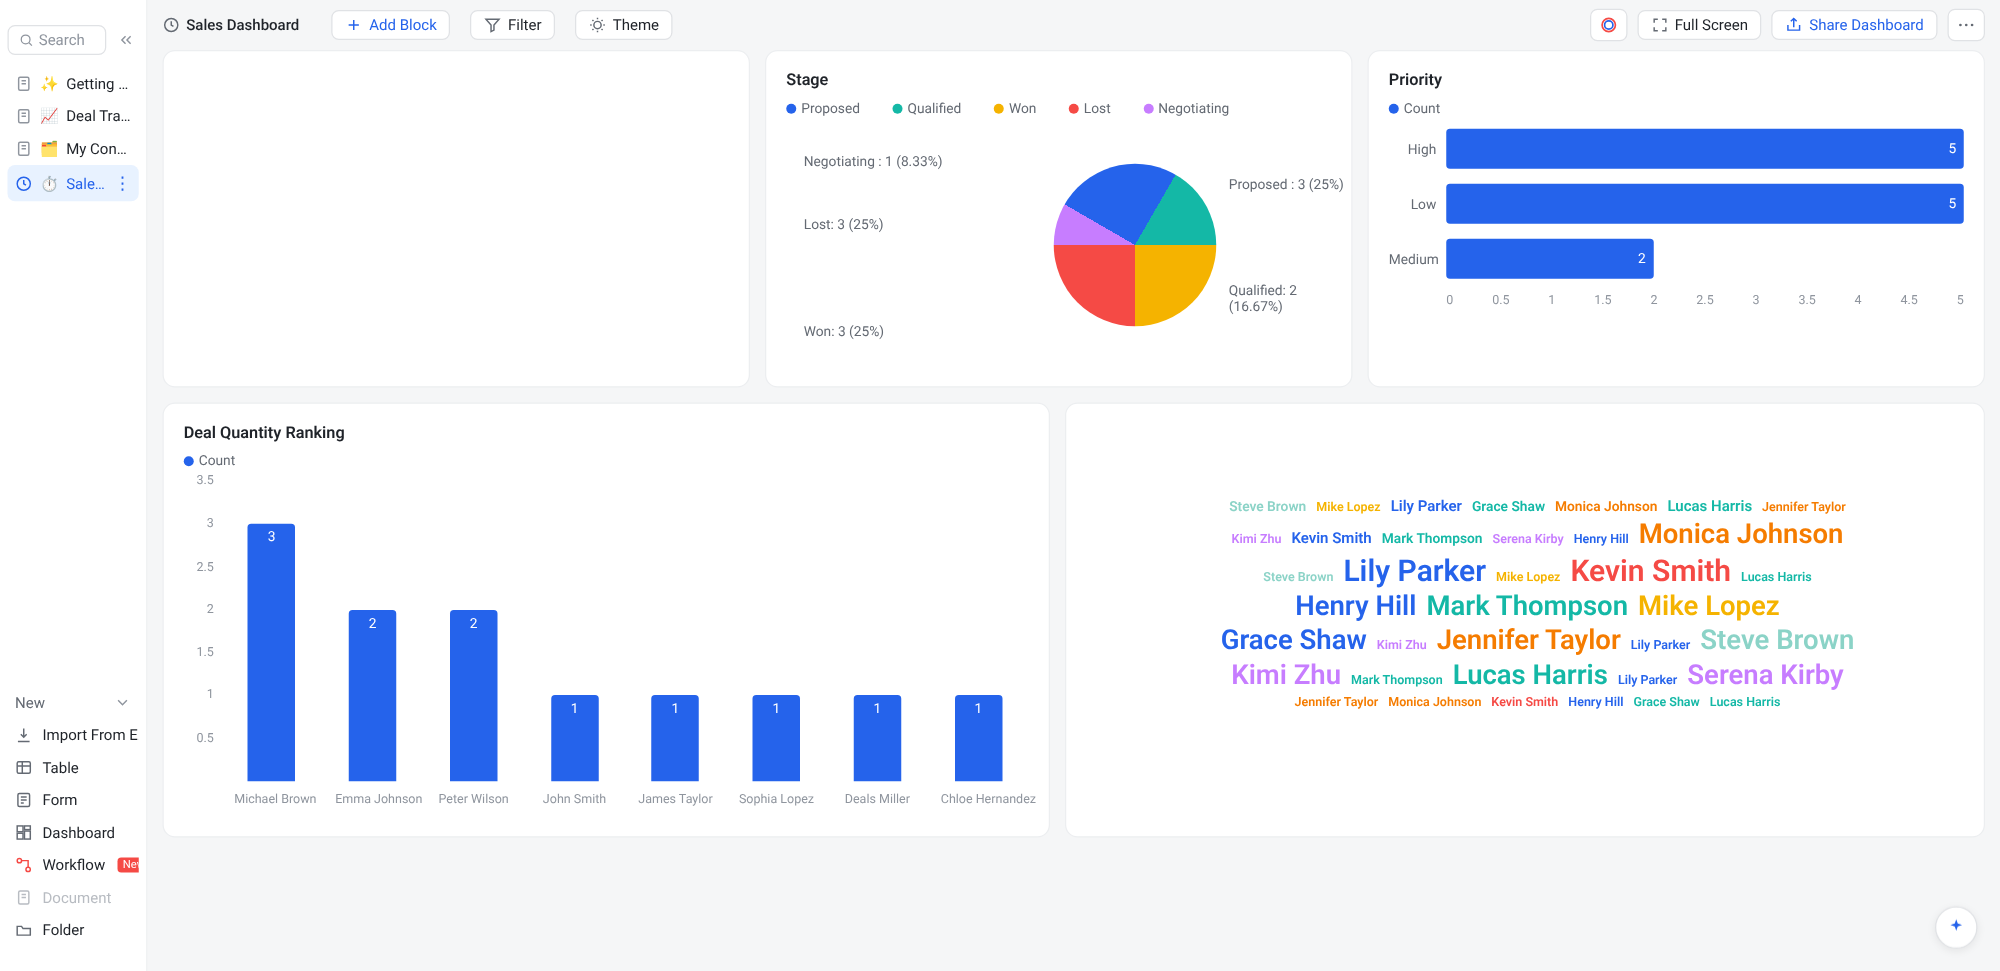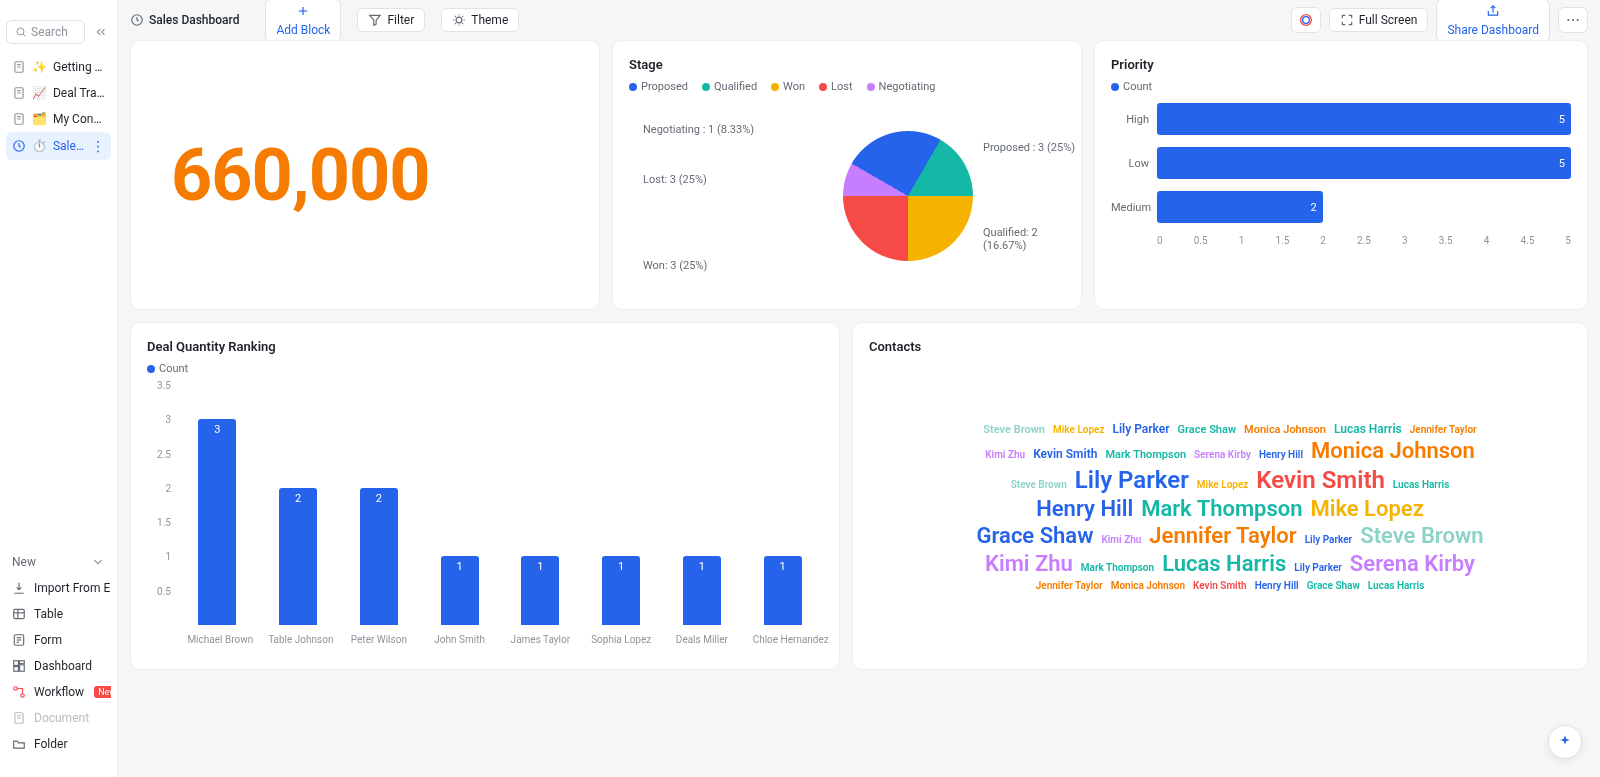--- a/index.html
+++ b/index.html
@@ -18,28 +18,28 @@
 .sidebar-spacer { flex: 1; }
 .new-row { display: flex; align-items: center; justify-content: space-between; padding: 6px 6px; color: #646a73; font-size: 12px; }
 .lower-item { display: flex; align-items: center; gap: 8px; padding: 6px 6px; font-size: 12px; color: #1f2329; cursor: pointer; white-space: nowrap; overflow: hidden; }
 .lower-item.disabled { color: #b8bcc2; align-items: flex-end; }
 .lower-item .li-icon { width: 14px; height: 14px; flex-shrink: 0; }
 .badge-new { background: #f54a45; color: #fff; font-size: 9px; padding: 1px 4px; border-radius: 3px; margin-left: 2px; }
 .main { flex: 1; display: flex; flex-direction: column; }
 .topbar { height: 40px; display: flex; align-items: center; padding: 0 12px; gap: 16px; }
 .tb-btn { display: inline-flex; align-items: center; gap: 5px; padding: 4px 10px; background: #fff; border: 1px solid #e0e2e5; border-radius: 6px; font-size: 12px; cursor: pointer; color: #1f2329; }
 .tb-btn.title { font-weight: 500; border: none; background: transparent; padding-left: 0; }
-.tb-btn.blue { color: #2563eb; flex-direction: column; }
+.tb-btn.blue { color: #2563eb; }
 .topbar-right { margin-left: auto; display: flex; gap: 8px; align-items: center; }
 .tb-icon { width: 14px; height: 14px; }
 .content { flex: 1; padding: 0 12px 12px 12px; overflow: hidden; }
 .grid-row { display: flex; gap: 12px; margin-bottom: 12px; }
 .card { background: #fff; border: 1px solid #eceef0; border-radius: 10px; padding: 16px; }
 .card-title { font-size: 13px; font-weight: 600; margin-bottom: 8px; }
-.legend { display: flex; gap: 14px; font-size: 11px; color: #646a73; flex-wrap: wrap; }
+.legend { display: flex; gap: 26px; font-size: 11px; color: #646a73; flex-wrap: wrap; }
 .legend-item { display: flex; align-items: center; gap: 4px; }
 .legend-dot { width: 8px; height: 8px; border-radius: 50%; }
 
 .big-card { width: 470px; height: 270px; display: flex; flex-direction: column; justify-content: center; padding-left: 40px; }
 .big-title { color: #f57c00; font-size: 18px; font-weight: 500; margin-bottom: 6px; }
 .big-number { color: #f57c00; font-size: 72px; font-weight: 700; letter-spacing: -1px; }
 
 .stage-card { width: 470px; height: 270px; position: relative; }
 .pie { width: 130px; height: 130px; border-radius: 50%; position: absolute; left: 230px; top: 90px; }
 .pie-label { position: absolute; font-size: 11px; color: #646a73; }
@@ -262,21 +262,20 @@
             <circle cx="19" cy="12" r="1.6"></circle>
           </svg>
       </span>
     </div>
   </div>
 
   <div class="content">
 
     <div class="grid-row">
       <div class="card big-card">
-        <div class="big-number">660,000</div>
       </div>
 
       <div class="card stage-card">
         <div class="card-title">Stage</div>
         <div class="legend" id="stage-legend">
             <span class="legend-item">
               <span class="legend-dot" style="background:#2563eb"></span>
               <span>Proposed</span>
             </span>
             <span class="legend-item">
@@ -410,33 +409,32 @@
                 </div>
               </div>
               <div style="flex: 1 1 0%; display: flex; justify-content: center; align-items: flex-end; height: 100%;">
                 <div class="vbar" style="height: 28.5714%;">
                   <span class="vbar-num">1</span>
                 </div>
               </div>
             </div>
           <div class="vbar-xlabels" id="rank-x">
               <span>Michael Brown</span>
-              <span>Table Johnson</span>
+              <span>Emma Johnson</span>
               <span>Peter Wilson</span>
               <span>John Smith</span>
               <span>James Taylor</span>
               <span>Sophia Lopez</span>
               <span>Deals Miller</span>
               <span>Chloe Hernandez</span>
             </div>
         </div>
       </div>
 
       <div class="card contacts-card">
-        <div class="card-title">Contacts</div>
         <div class="wordcloud">
           <div class="wordcloud-inner" id="wordcloud"><span class="wc-w" style="font-size: 11px; color: rgb(139, 211, 199);">Steve Brown</span><span class="wc-w" style="font-size: 10px; color: rgb(245, 179, 0);">Mike Lopez</span><span class="wc-w" style="font-size: 12px; color: rgb(37, 99, 235);">Lily Parker</span><span class="wc-w" style="font-size: 11px; color: rgb(20, 184, 166);">Grace Shaw</span><span class="wc-w" style="font-size: 11px; color: rgb(245, 124, 0);">Monica Johnson</span><span class="wc-w" style="font-size: 12px; color: rgb(20, 184, 166);">Lucas Harris</span><span class="wc-w" style="font-size: 10px; color: rgb(245, 124, 0);">Jennifer Taylor</span><span class="wc-w" style="font-size: 10px; color: rgb(199, 125, 255);">Kimi Zhu</span><span class="wc-w" style="font-size: 12px; color: rgb(37, 99, 235);">Kevin Smith</span><span class="wc-w" style="font-size: 11px; color: rgb(20, 184, 166);">Mark Thompson</span><span class="wc-w" style="font-size: 10px; color: rgb(199, 125, 255);">Serena Kirby</span><span class="wc-w" style="font-size: 10px; color: rgb(37, 99, 235);">Henry Hill</span><span class="wc-w" style="font-size: 22px; color: rgb(245, 124, 0);">Monica Johnson</span><span class="wc-w" style="font-size: 10px; color: rgb(139, 211, 199);">Steve Brown</span><span class="wc-w" style="font-size: 24px; color: rgb(37, 99, 235);">Lily Parker</span><span class="wc-w" style="font-size: 10px; color: rgb(245, 179, 0);">Mike Lopez</span><span class="wc-w" style="font-size: 24px; color: rgb(245, 74, 69);">Kevin Smith</span><span class="wc-w" style="font-size: 10px; color: rgb(20, 184, 166);">Lucas Harris</span><span class="wc-w" style="font-size: 22px; color: rgb(37, 99, 235);">Henry Hill</span><span class="wc-w" style="font-size: 22px; color: rgb(20, 184, 166);">Mark Thompson</span><span class="wc-w" style="font-size: 22px; color: rgb(245, 179, 0);">Mike Lopez</span><span class="wc-w" style="font-size: 22px; color: rgb(37, 99, 235);">Grace Shaw</span><span class="wc-w" style="font-size: 10px; color: rgb(199, 125, 255);">Kimi Zhu</span><span class="wc-w" style="font-size: 22px; color: rgb(245, 124, 0);">Jennifer Taylor</span><span class="wc-w" style="font-size: 10px; color: rgb(37, 99, 235);">Lily Parker</span><span class="wc-w" style="font-size: 22px; color: rgb(139, 211, 199);">Steve Brown</span><span class="wc-w" style="font-size: 22px; color: rgb(199, 125, 255);">Kimi Zhu</span><span class="wc-w" style="font-size: 10px; color: rgb(20, 184, 166);">Mark Thompson</span><span class="wc-w" style="font-size: 22px; color: rgb(20, 184, 166);">Lucas Harris</span><span class="wc-w" style="font-size: 10px; color: rgb(37, 99, 235);">Lily Parker</span><span class="wc-w" style="font-size: 22px; color: rgb(199, 125, 255);">Serena Kirby</span><span class="wc-w" style="font-size: 10px; color: rgb(245, 124, 0);">Jennifer Taylor</span><span class="wc-w" style="font-size: 10px; color: rgb(245, 124, 0);">Monica Johnson</span><span class="wc-w" style="font-size: 10px; color: rgb(245, 74, 69);">Kevin Smith</span><span class="wc-w" style="font-size: 10px; color: rgb(37, 99, 235);">Henry Hill</span><span class="wc-w" style="font-size: 10px; color: rgb(20, 184, 166);">Grace Shaw</span><span class="wc-w" style="font-size: 10px; color: rgb(20, 184, 166);">Lucas Harris</span></div>
         </div>
       </div>
     </div>
   </div>
 </div>
 
 <div class="fab">
   <svg width="16" height="16" viewBox="0 0 24 24" fill="#2563eb">

